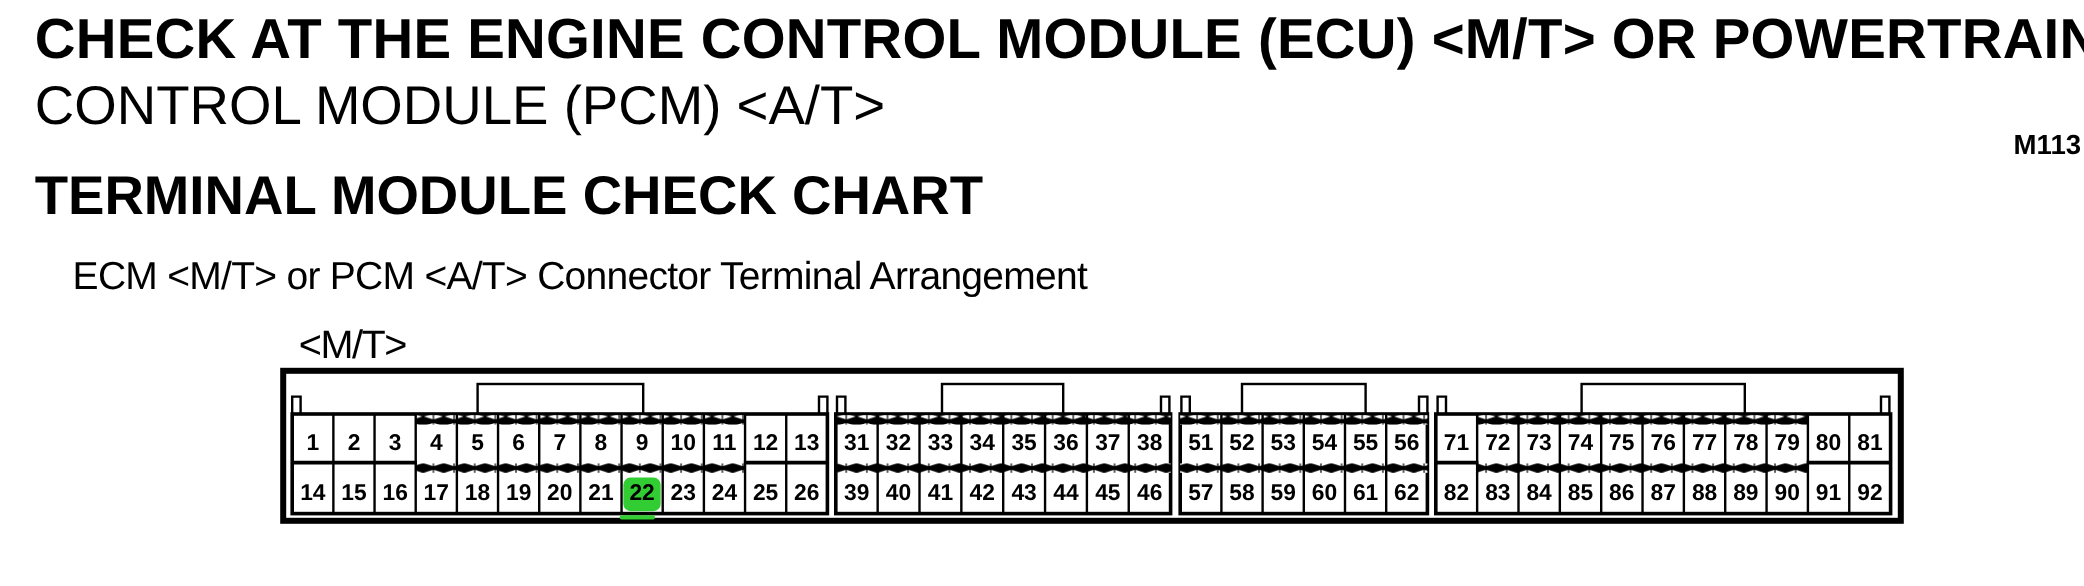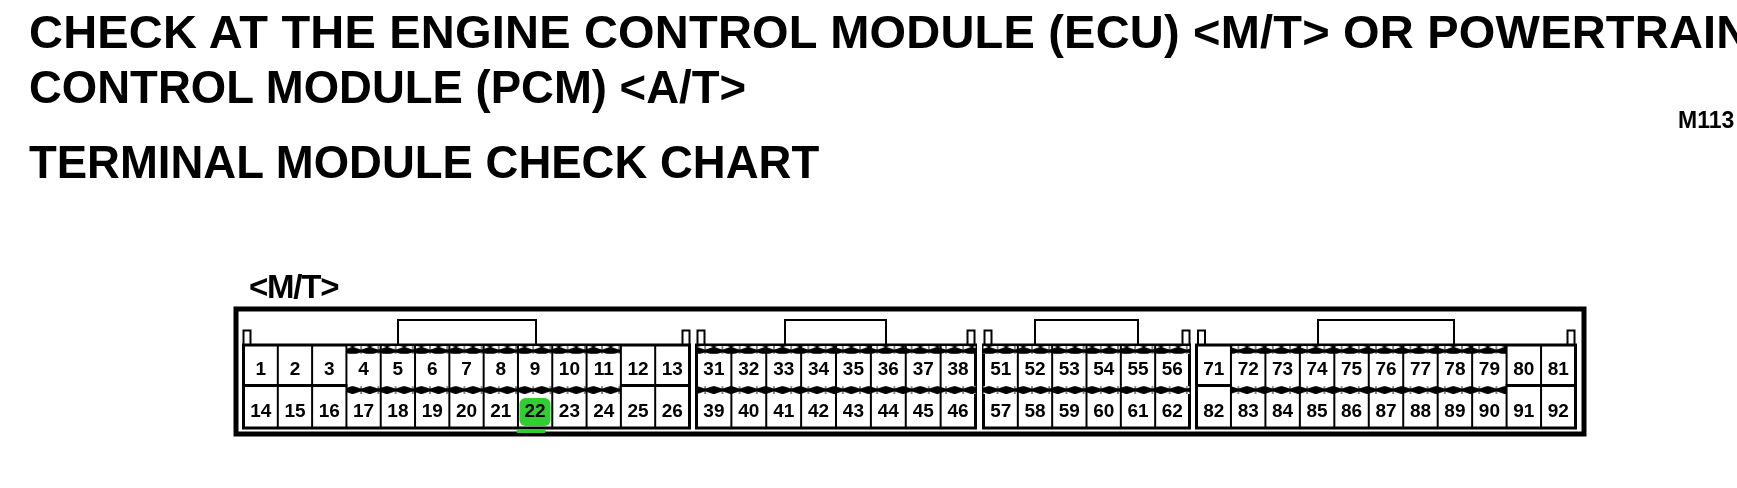--- a/index.html
+++ b/index.html
@@ -1,24 +1,25 @@
 <!DOCTYPE html>
 <html><head><meta charset="utf-8"><style>
 html,body{margin:0;padding:0;background:#fff}
 #page{position:relative;width:1737px;height:488px;background:#fff;overflow:hidden;
 font-family:"Liberation Sans",sans-serif;color:#000}
 .t{position:absolute;white-space:pre;line-height:1}
 text{font-family:"Liberation Sans",sans-serif;fill:#000}
 </style></head><body>
 <div id="page">
 <div class="t" id="l1" style="left:29px;top:8.3px;font-size:47px;font-weight:700;letter-spacing:0.2px">CHECK AT THE ENGINE CONTROL MODULE (ECU) &lt;M/T&gt; OR POWERTRAIN</div>
-<div class="t" id="l2" style="left:29px;top:64.7px;font-size:45.5px;font-weight:700;letter-spacing:0.0px">CONTROL MODULE (PCM) &lt;A/T&gt;</div>
+<div class="t" id="l2" style="left:29px;top:64.7px;font-size:45.5px;font-weight:400;letter-spacing:0.0px">CONTROL MODULE (PCM) &lt;A/T&gt;</div>
 <div class="t" id="m113" style="left:1678px;top:108.9px;font-size:23px;font-weight:700;letter-spacing:0.0px">M113</div>
 <div class="t" id="l3" style="left:28.9px;top:139.6px;font-size:45.5px;font-weight:700;letter-spacing:0.0px">TERMINAL MODULE CHECK CHART</div>
-<div class="t" id="mt" style="left:249px;top:270.3px;font-size:33px;font-weight:700;letter-spacing:-1.2px">&lt;M/T&gt;</div>
+<div class="t" id="ecm" style="left:60.5px;top:214.2px;font-size:32.5px;font-weight:400;letter-spacing:-0.6px">ECM &lt;M/T&gt; or PCM &lt;A/T&gt; Connector Terminal Arrangement</div>
+<div class="t" id="mt" style="left:249px;top:270.3px;font-size:33px;font-weight:400;letter-spacing:-1.2px">&lt;M/T&gt;</div>
 <svg width="1737" height="488" viewBox="0 0 1737 488" style="position:absolute;left:0;top:0">
 <defs>
         <pattern id="hz" width="17.2" height="7.8" patternUnits="userSpaceOnUse">
 <rect width="17.2" height="7.8" fill="#000"></rect>
 <polygon points="0.5,1.5 7.9,3.9 0.5,6.3" fill="#fff"></polygon>
 <polygon points="16.7,1.5 9.3,3.9 16.7,6.3" fill="#fff"></polygon>
 </pattern>
       </defs>
 <rect x="236.00" y="309.00" width="1348.00" height="125.00" fill="none" stroke="#000" stroke-width="5"></rect>
 <rect x="398.00" y="320.00" width="138.00" height="25.50" fill="none" stroke="#000" stroke-width="2"></rect>

